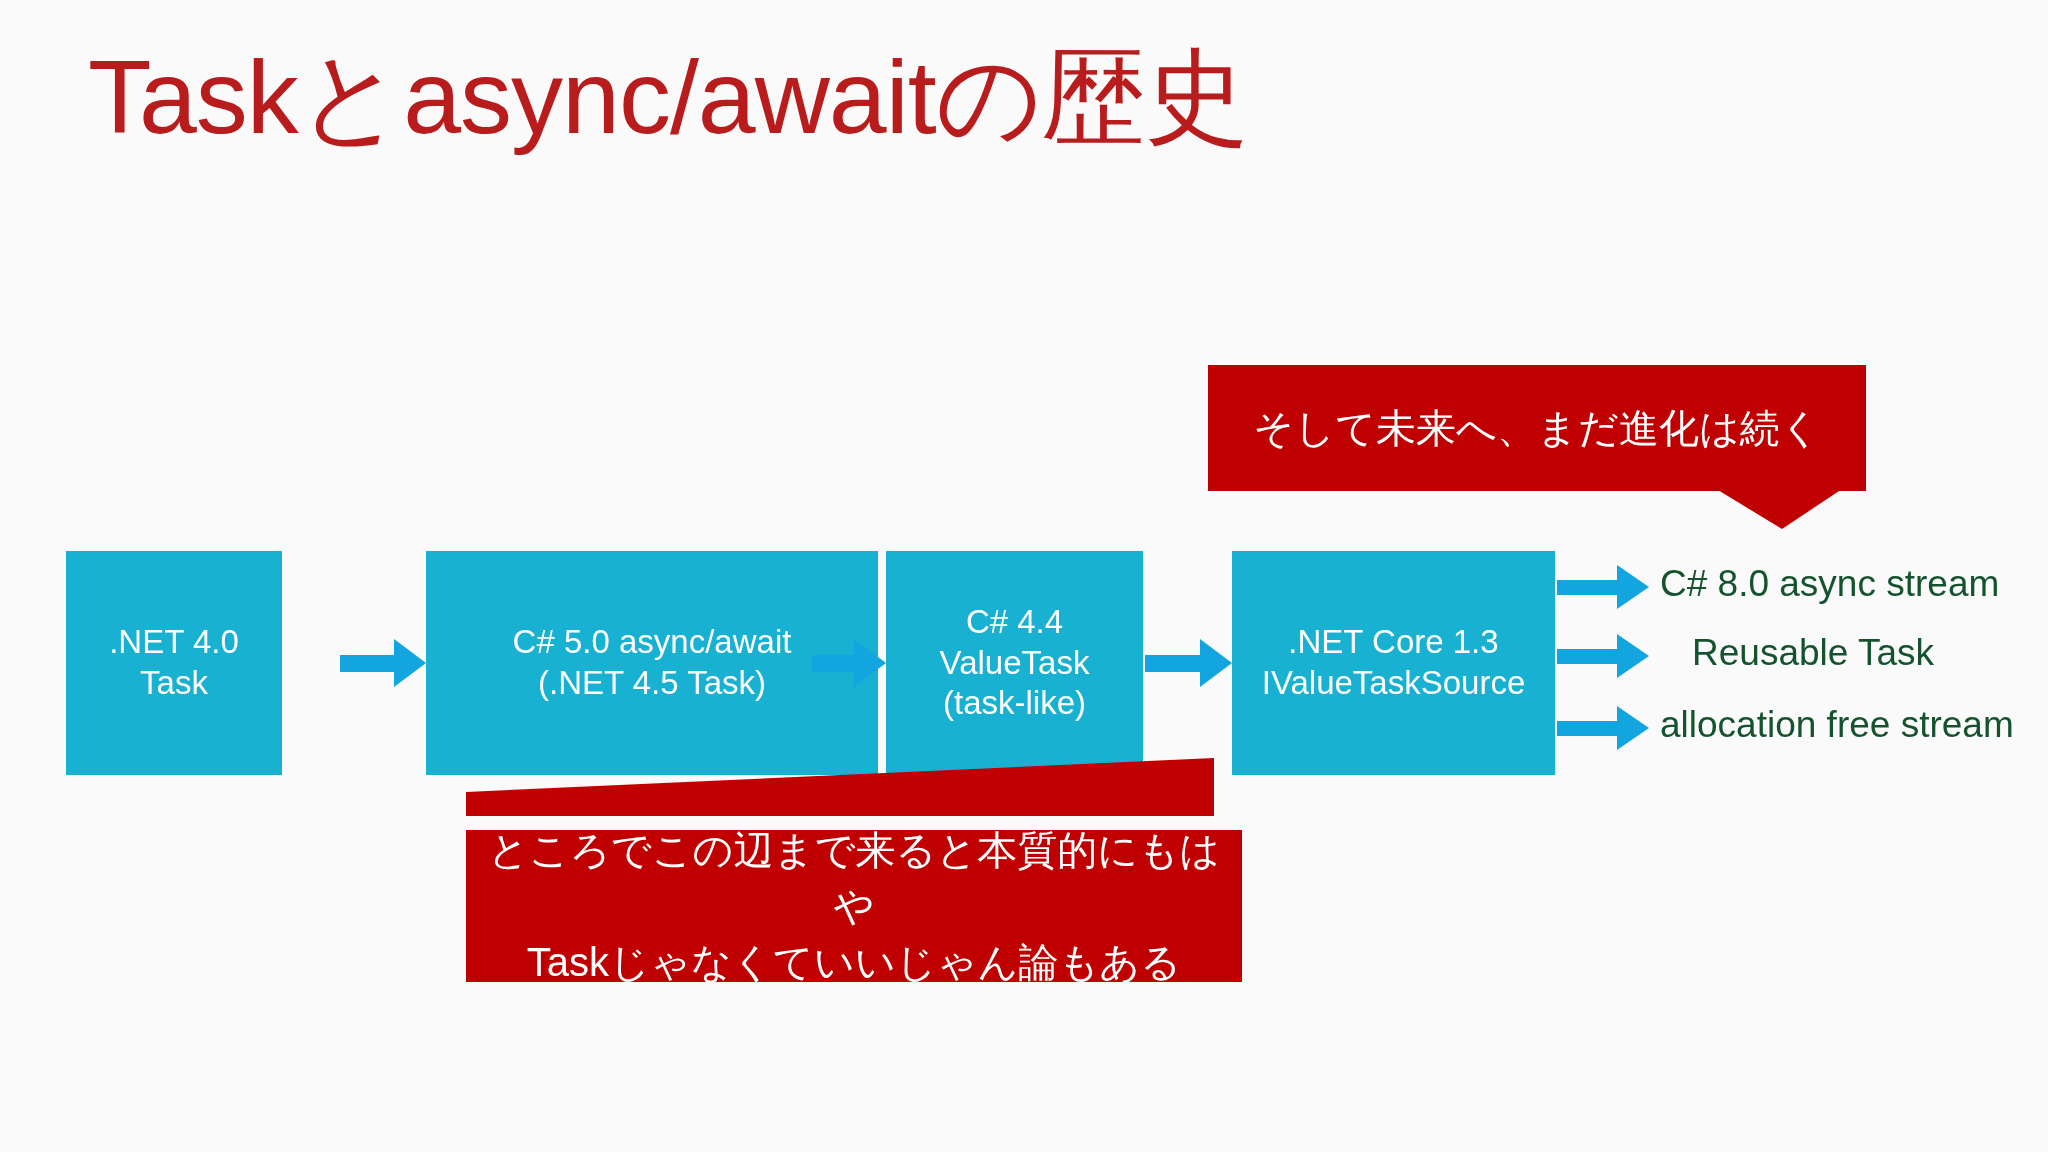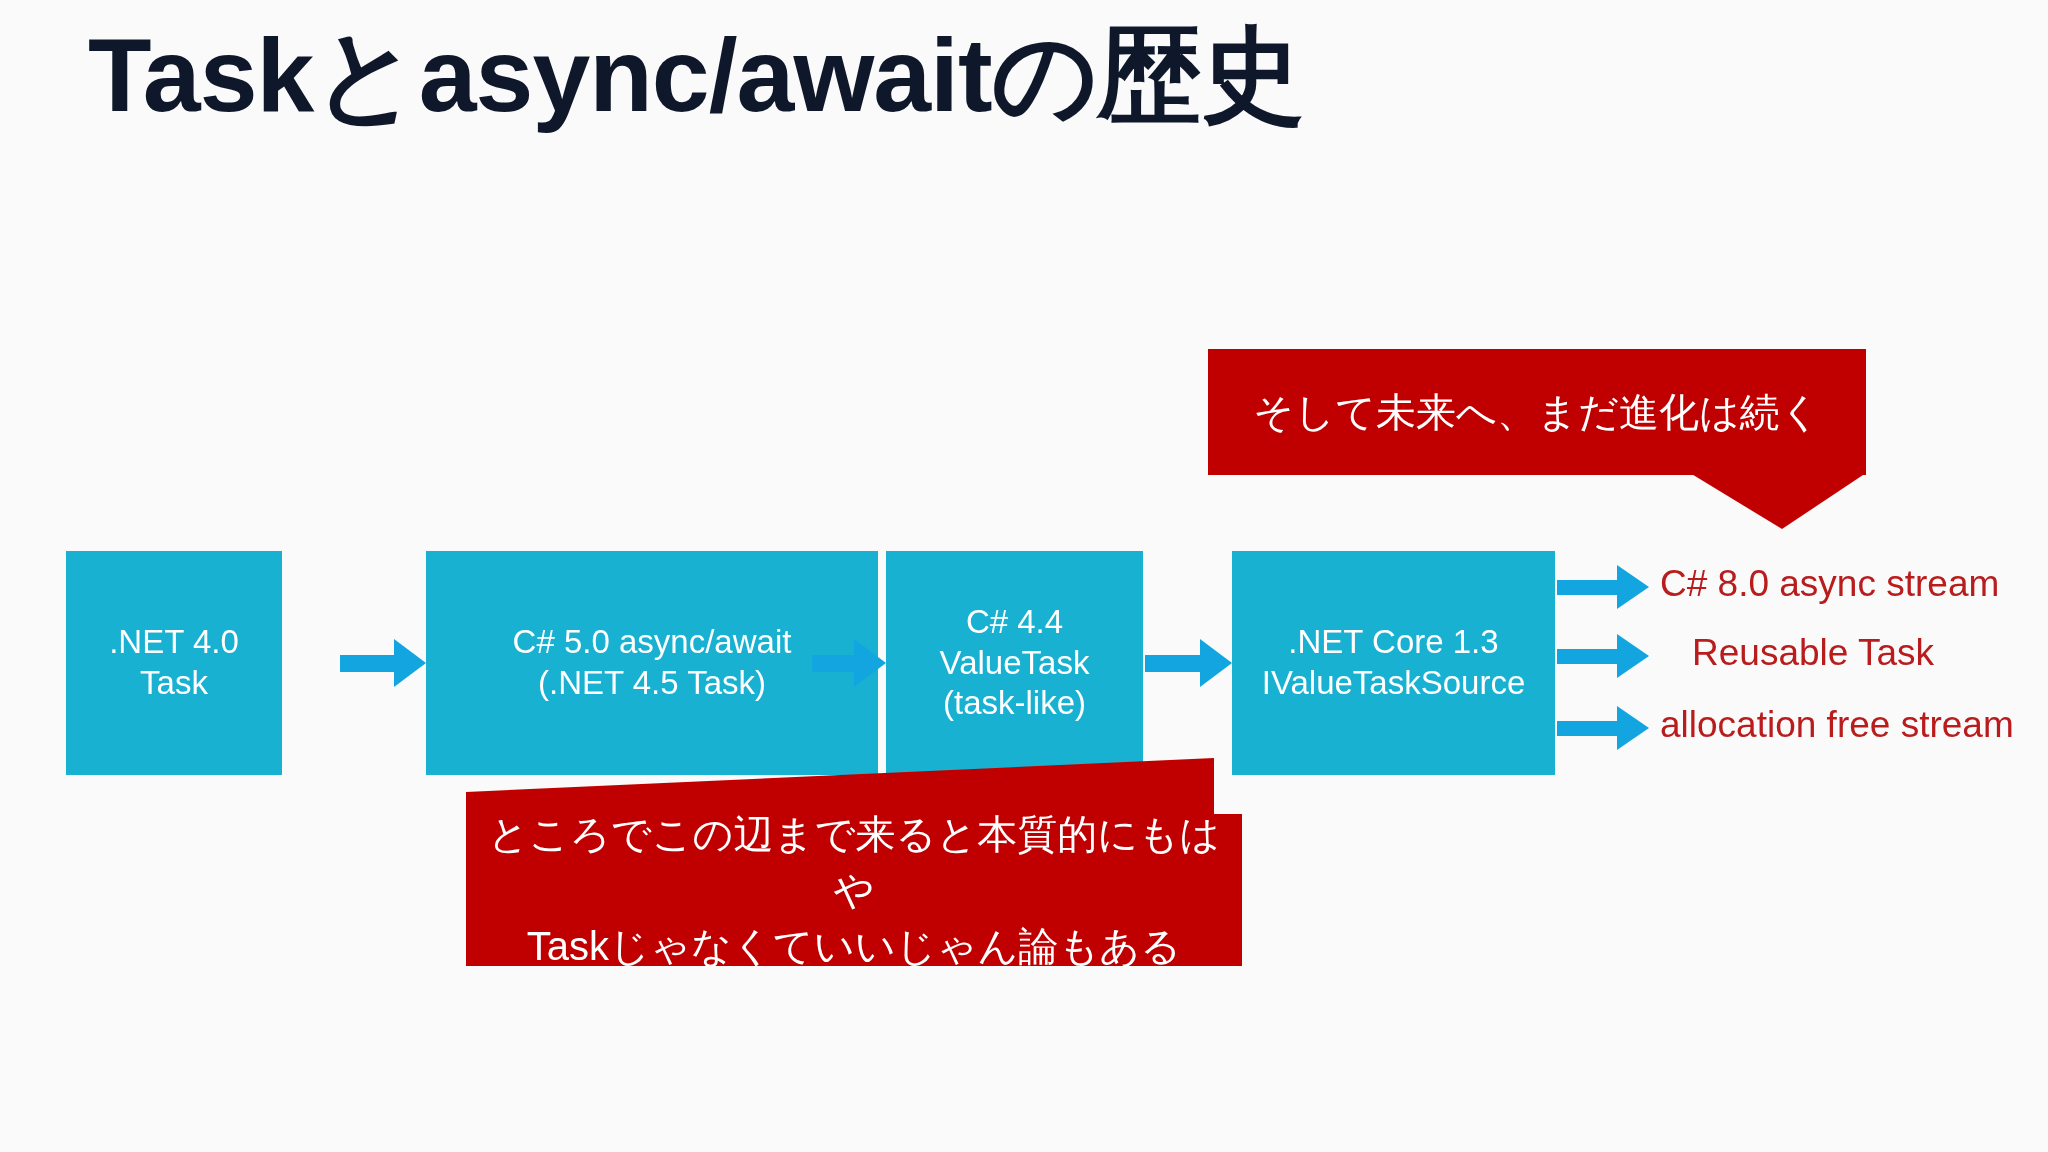--- a/index.html
+++ b/index.html
@@ -13,26 +13,26 @@
     height: 1152px;
     background: #fafafa;
     overflow: hidden;
     font-family: "Liberation Sans", "DejaVu Sans", sans-serif;
   }
 
   
   #slide-title {
     position: absolute;
     left: 88px;
-    top: 14px;
+    top: 36px;
     font-size: 104px;
     line-height: 1.18;
-    font-weight: 700;
+    font-weight: 400;
     letter-spacing: -1px;
-    color: #0f172a;
+    color: #b91c1c;
     white-space: nowrap;
   }
 
   
   .tl-box {
     position: absolute;
     background: #18b1d2;
     color: #ffffff;
     display: flex;
     align-items: center;
@@ -110,38 +110,39 @@
   #out-arrow-1 { top: 565px; }
   #out-arrow-2 { top: 634px; }
   #out-arrow-3 { top: 706px; }
 
   .out-label {
     position: absolute;
     left: 1660px;
     font-size: 37px;
     line-height: 1;
     font-weight: 300;
-    color: #b91c1c;
+    color: #14532d;
     white-space: nowrap;
   }
   #out-label-1 { top: 565px; }
   #out-label-2 { top: 634px; margin-left: 32px; }
   #out-label-3 { top: 706px; }
 
   
   .callout {
     position: absolute;
     background: #c00000;
     color: #ffffff;
     display: flex;
     align-items: center;
     justify-content: center;
     text-align: center;
     white-space: pre-line;
     box-sizing: border-box;
+    margin-top: 16px;
   }
   #callout-top {
     left: 1208px;
     top: 349px;
     width: 658px;
     height: 126px;
     font-size: 40px;
     line-height: 1.3;
     padding: 0 18px;
   }

